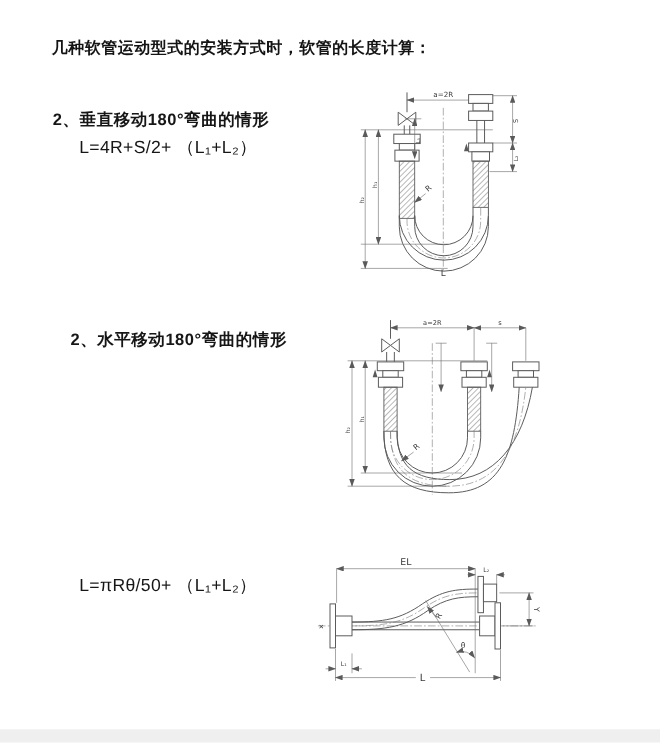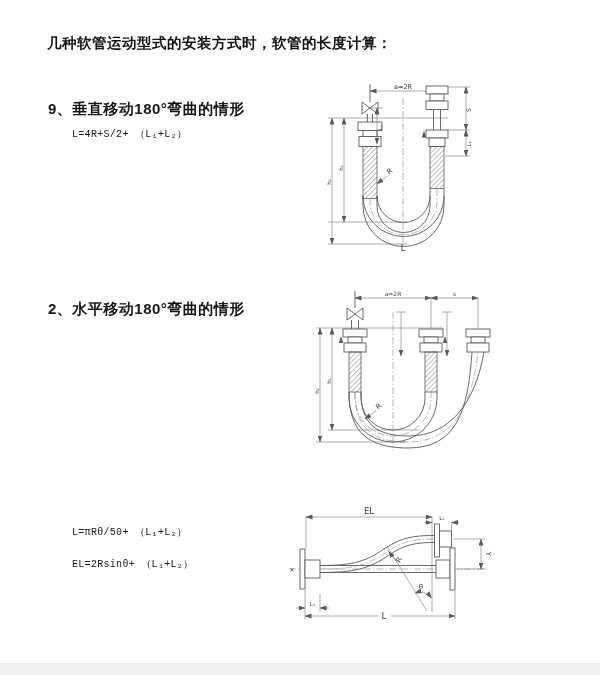--- a/index.html
+++ b/index.html
@@ -2,49 +2,48 @@
 <html><head>
 <meta charset="utf-8">
 <style>
   html,body{margin:0;padding:0;}
   body{width:600px;height:675px;background:#ffffff;position:relative;overflow:hidden;
        font-family:"Liberation Sans","DejaVu Sans",sans-serif;}
   .abs{position:absolute;}
   .title{left:35px;top:34px;font-size:14.5px;font-weight:bold;color:#141414;letter-spacing:.5px;margin-left:12px;}
   .section{position:absolute;color:#161616;}
   .heading{font-size:15px;font-weight:bold;letter-spacing:.5px;white-space:nowrap;}
-  .formula{font-size:10px;height:32px;line-height:32px;margin-left:24px;letter-spacing:.3px;white-space:nowrap;font-family:Liberation Mono, monospace;}
+  .formula{font-size:16px;height:32px;line-height:32px;margin-left:24px;letter-spacing:.3px;white-space:nowrap;}
   .formula:first-of-type{margin-top:3px;}
   .diag{position:absolute;}
   svg{overflow:visible;}
   svg text{font-family:"DejaVu Sans","Liberation Sans",sans-serif;fill:#3a3a3a;}
   .ln{stroke:#5a5a5a;stroke-width:.9;fill:none;}
   .dim{stroke:#6a6a6a;stroke-width:.55;fill:none;}
   .cl{stroke:#7c7c7c;stroke-width:.55;fill:none;stroke-dasharray:7 2 1.5 2;}
   .fit{fill:#ffffff;stroke:#5a5a5a;stroke-width:.9;}
   .solid{fill:#5a5a5a;stroke:none;}
   .scan-edge{position:absolute;left:0;bottom:0;width:600px;height:12px;background:#efefef;}
 </style>
 </head>
 <body>
 
 <div class="abs title">几种软管运动型式的安装方式时，软管的长度计算：</div>
 
 <div class="section" style="left:48px;top:100px">
-  <div class="heading">9、垂直移动180°弯曲的情形</div>
+  <div class="heading">2、垂直移动180°弯曲的情形</div>
   <div class="formula">L=4R+S/2+ （L₁+L₂）</div>
 </div>
 
-<div class="section" style="left:48px;top:300px">
+<div class="section" style="left:64px;top:300px">
   <div class="heading">2、水平移动180°弯曲的情形</div>
 </div>
 
 <div class="section" style="left:48px;top:514px">
   <div class="formula">L=πRθ/50+ （L₁+L₂）</div>
-  <div class="formula">EL=2Rsinθ+ （L₁+L₂）</div>
 </div>
 
 <div class="diag" style="left:312px;top:78px">
 <svg width="213" height="174" viewBox="0 0 213 174">
   <defs>
     <marker id="ae1" markerUnits="userSpaceOnUse" markerWidth="7" markerHeight="5" refX="6.5" refY="2.5" orient="auto">
           <path d="M0,0L7,2.5L0,5z" fill="#5a5a5a"></path>
         </marker>
     <marker id="as1" markerUnits="userSpaceOnUse" markerWidth="7" markerHeight="5" refX=".5" refY="2.5" orient="auto">
           <path d="M7,0L0,2.5L7,5z" fill="#5a5a5a"></path>

